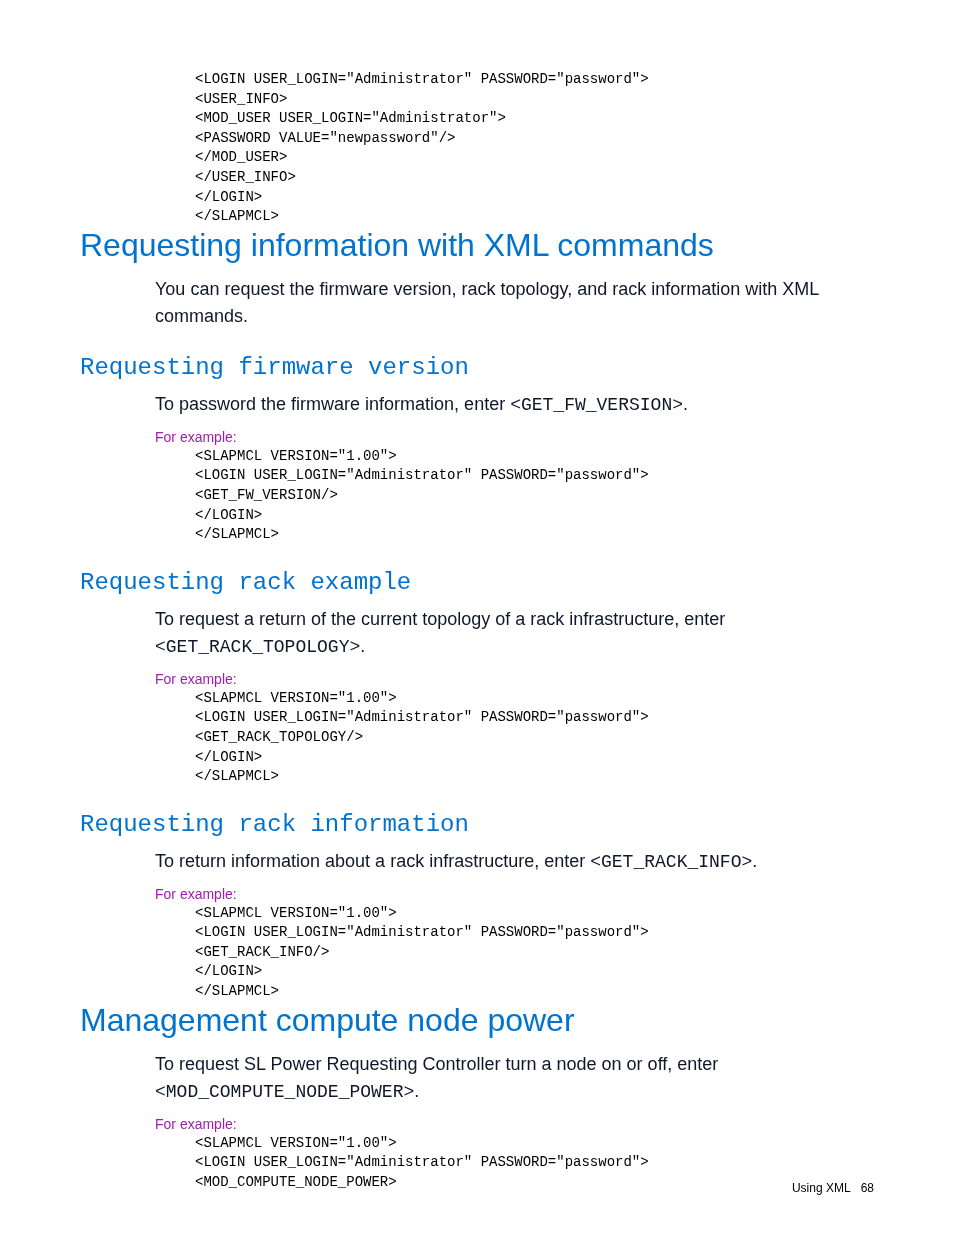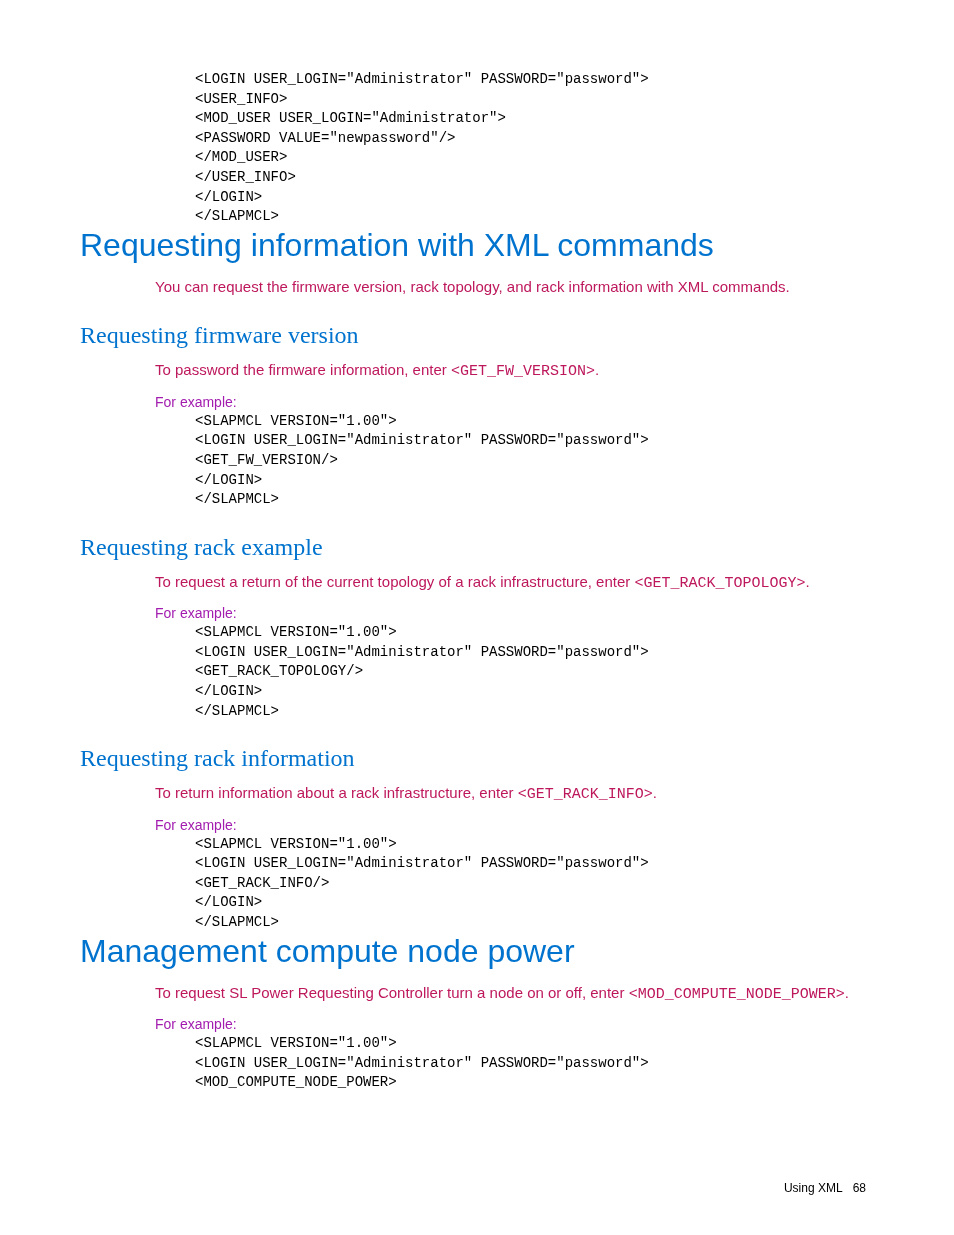--- a/index.html
+++ b/index.html
@@ -29,43 +29,43 @@
       color: #0073cf;
       margin-bottom: 12px;
       font-family: Arial, Helvetica, sans-serif;
     }
     h2 {
       font-size: 24px;
       font-weight: 300;
       color: #0073cf;
       margin-top: 24px;
       margin-bottom: 10px;
-      font-family: Liberation Serif, serif;
+      font-family: Liberation Mono, monospace;
     }
     .body-text {
-      font-size: 15px;
+      font-size: 18px;
       line-height: 1.5;
       margin-left: 75px;
       margin-bottom: 10px;
-      color: #be185d;
+      color: #0f172a;
     }
     .inline-code {
       font-family: "Courier New", Courier, monospace;
       text-align: right;
     }
     .for-example {
       font-size: 14px;
       margin-left: 75px;
       margin-bottom: 2px;
       color: #a21caf;
     }
     .footer {
       position: absolute;
       bottom: 40px;
-      right: 88px;
+      right: 80px;
       font-size: 12px;
       color: #000;
     }
   </style>
 </head>
 <body>
 
 <div class="code-block">&lt;LOGIN USER_LOGIN="Administrator" PASSWORD="password"&gt;
 &lt;USER_INFO&gt;
 &lt;MOD_USER USER_LOGIN="Administrator"&gt;

